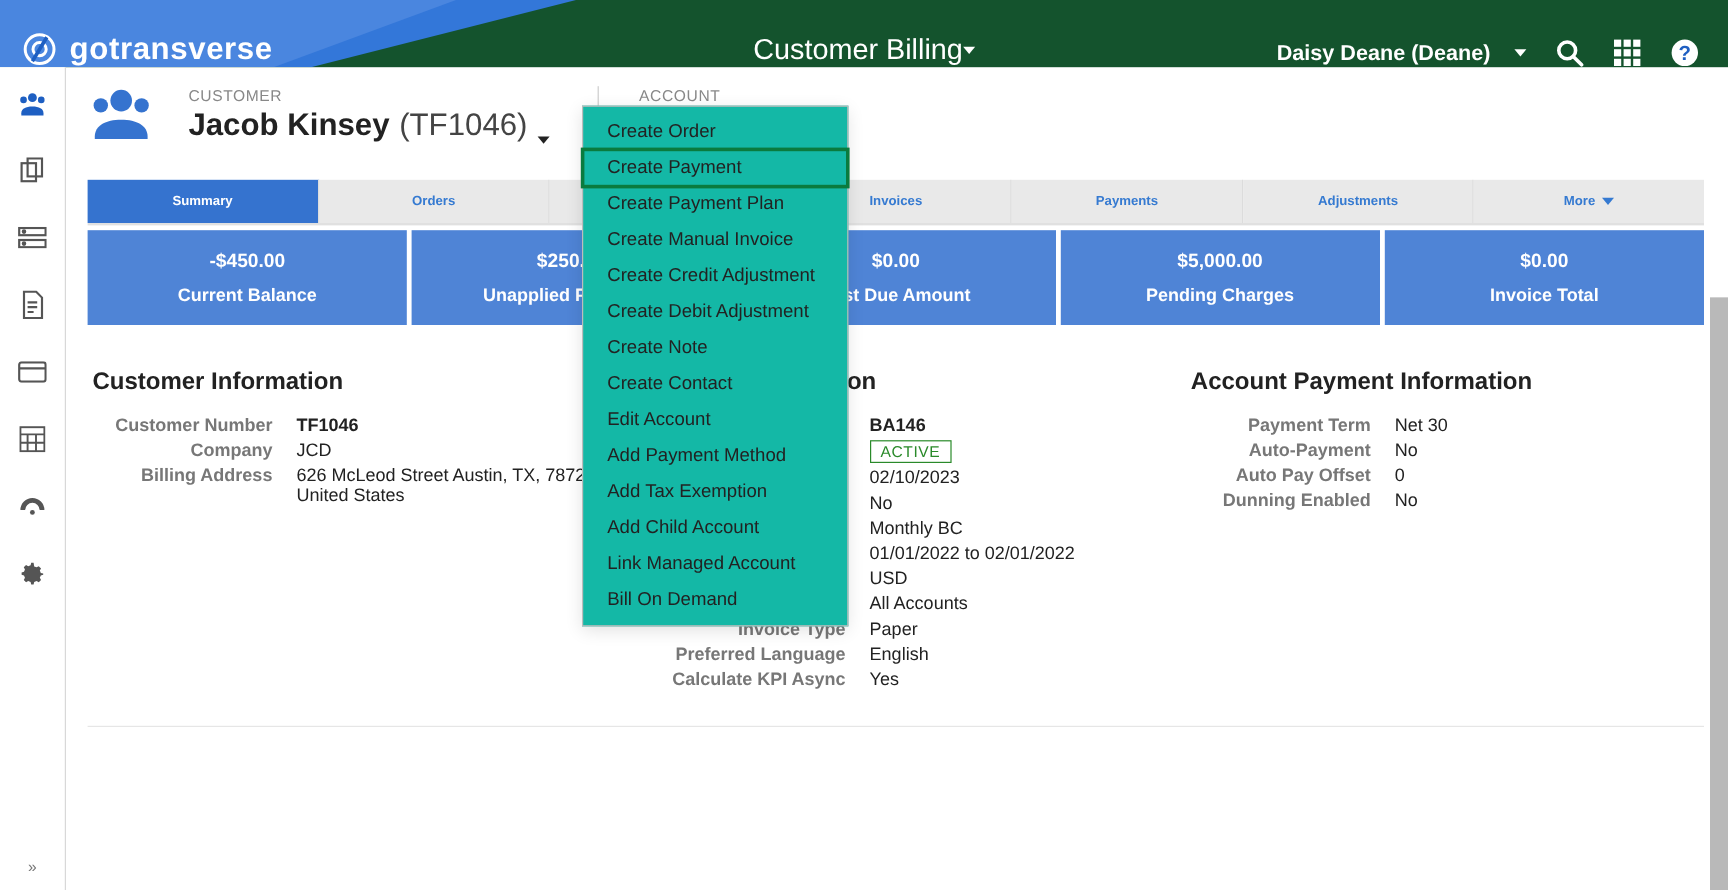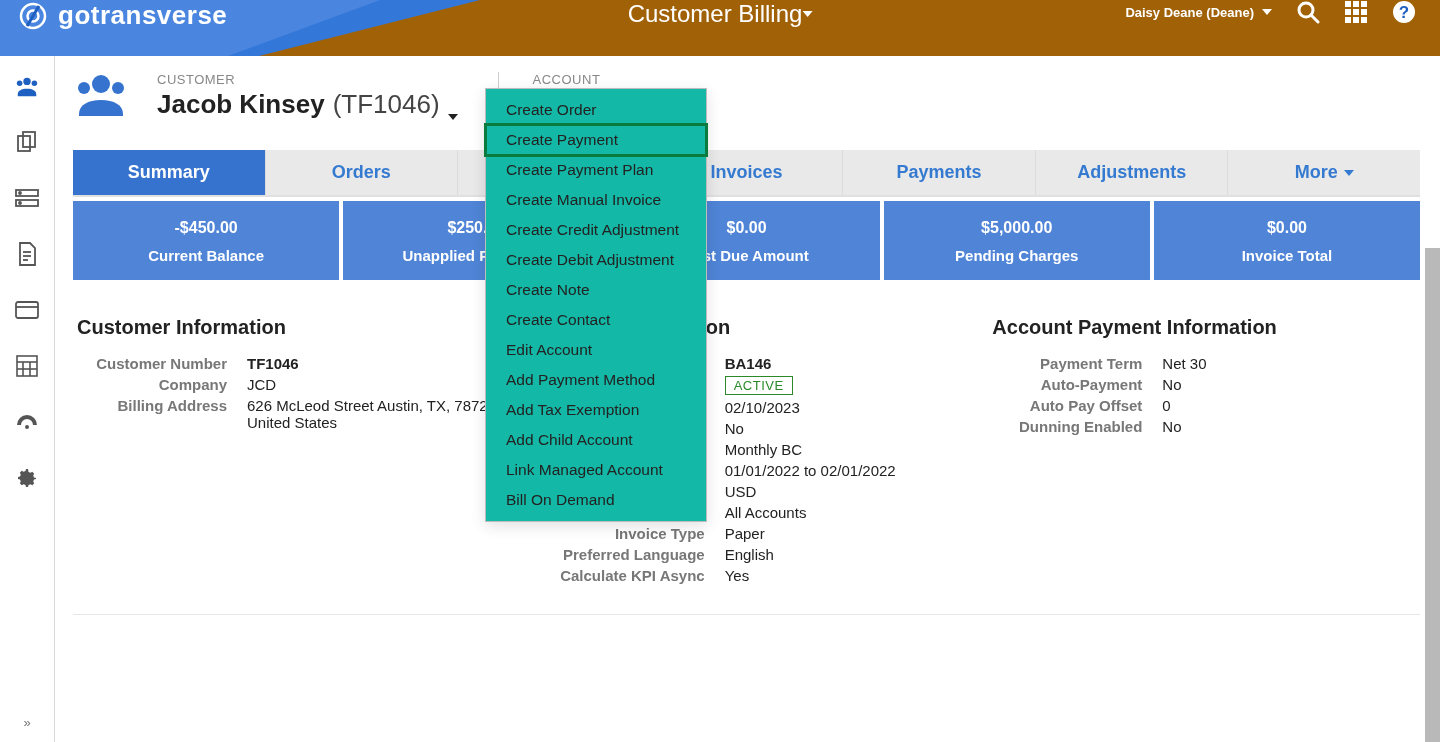--- a/index.html
+++ b/index.html
@@ -10,23 +10,23 @@
     background: #fff;
     width: 1440px;
     height: 742px;
     overflow: hidden;
     position: relative;
   }
 
   
   .topbar {
     height: 56px;
-    background: #a16207;
-    display: flex;
-    align-items: flex-start;
+    background: #14532d;
+    display: flex;
+    align-items: flex-end;
     color: #fff;
     position: relative;
   }
   .topbar-left {
     display: flex;
     align-items: center;
     padding-left: 18px;
     position: relative;
     z-index: 2;
   }
@@ -47,25 +47,25 @@
     gap: 0;
   }
   .topbar-right {
     margin-left: auto;
     display: flex;
     align-items: center;
     gap: 24px;
     padding-right: 24px;
   }
   .user-name {
-    font-size: 13px;
+    font-size: 18px;
     font-weight: 600;
     display: flex;
     align-items: center;
-    gap: 8px;
+    gap: 20px;
     margin-left: 31px;
   }
   .angled {
     position: absolute;
     left: 0; top: 0;
     width: 480px;
     height: 56px;
     background: #3377d9;
     clip-path: polygon(0 0, 100% 0, 54% 100%, 0 100%);
     z-index: 0;
@@ -168,21 +168,21 @@
     width: 100%;
     border-bottom: 2px solid #e0e0e0;
   }
   .tab {
     flex: 1;
     text-align: center;
     padding: 12px 0;
     background: #e9e9e9;
     color: #357ad1;
     font-weight: 700;
-    font-size: 18px;
+    font-size: 11px;
     border-right: 1px solid #dcdcdc;
     cursor: pointer;
   }
   .tab:last-child { border-right: none; }
   .tab.active {
     background: #3573cf;
     color: #fff;
   }
   .tab-more { display:flex; align-items:center; justify-content:center; gap:6px; }
 

